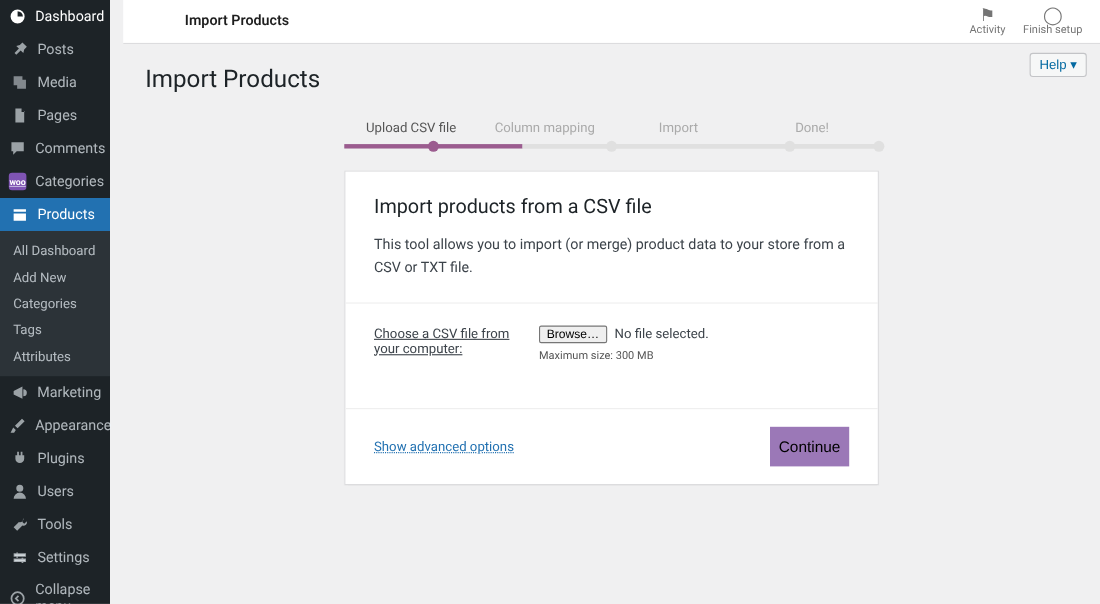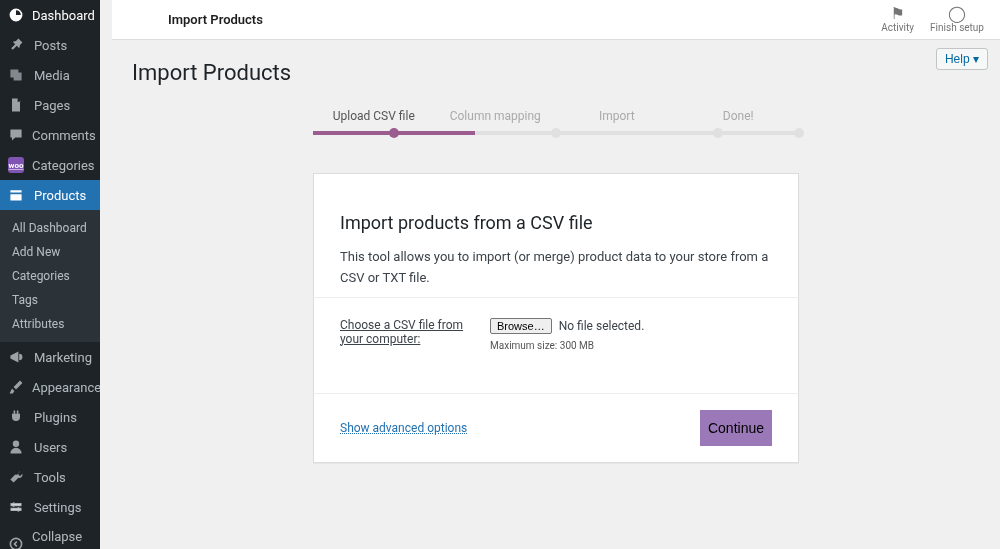--- a/index.html
+++ b/index.html
@@ -27,21 +27,21 @@
   align-items: center;
   padding: 7px 8px;
   color: rgba(240,246,252,0.7);
   cursor: pointer;
   font-size: 13px;
   gap: 8px;
 }
 .sidebar .menu-item .icon {
   width: 18px;
   display: inline-flex;
-  justify-content: flex-start;
+  justify-content: flex-end;
   align-items: center;
   font-size: 16px;
   color: rgba(240,246,252,0.6);
   text-decoration: underline;
 }
 .sidebar .menu-item.current {
   background: #2271b1;
   color: #fff;
   position: relative;
 }
@@ -142,21 +142,21 @@
 .page-heading {
   font-size: 22px;
   font-weight: 400;
   color: #1d2327;
   margin: 8px 0 24px 0;
 }
 
 
 .stepper-wrap {
   width: 486px;
-  margin: 0 auto 38px auto;
+  margin: 0 auto 20px auto;
 }
 .stepper {
   display: flex;
   justify-content: space-between;
 }
 .step {
   flex: 1;
   text-align: center;
   position: relative;
   font-size: 12px;
@@ -189,23 +189,22 @@
 
 
 .card {
   width: 486px;
   margin: 0 auto;
   background: #fff;
   border: 1px solid #dcdcde;
   box-shadow: 0 1px 1px rgba(0,0,0,0.04);
 }
 .card-header {
-  padding: 22px 26px 8px 26px;
+  padding: 22px 26px 20px 26px;
   border-bottom: 1px solid #eee;
-  margin-top: 16px;
 }
 .card-header h2 {
   font-size: 18px;
   font-weight: 400;
   color: #1d2327;
   margin-bottom: 14px;
 }
 .card-header p {
   font-size: 13px;
   color: #3c434a;

